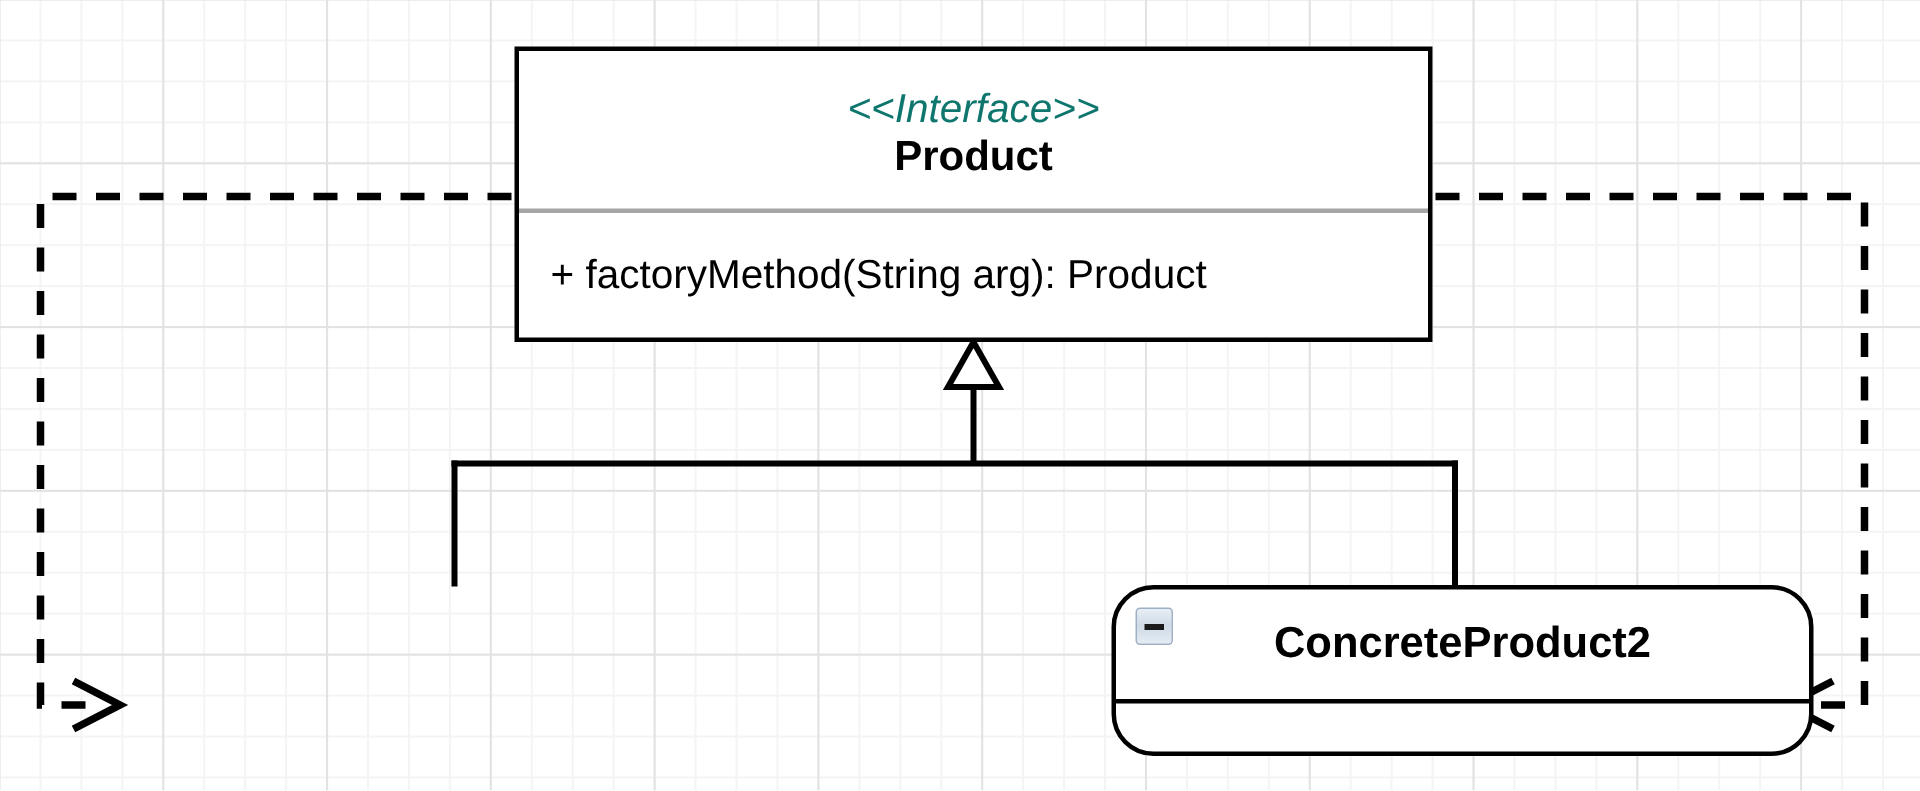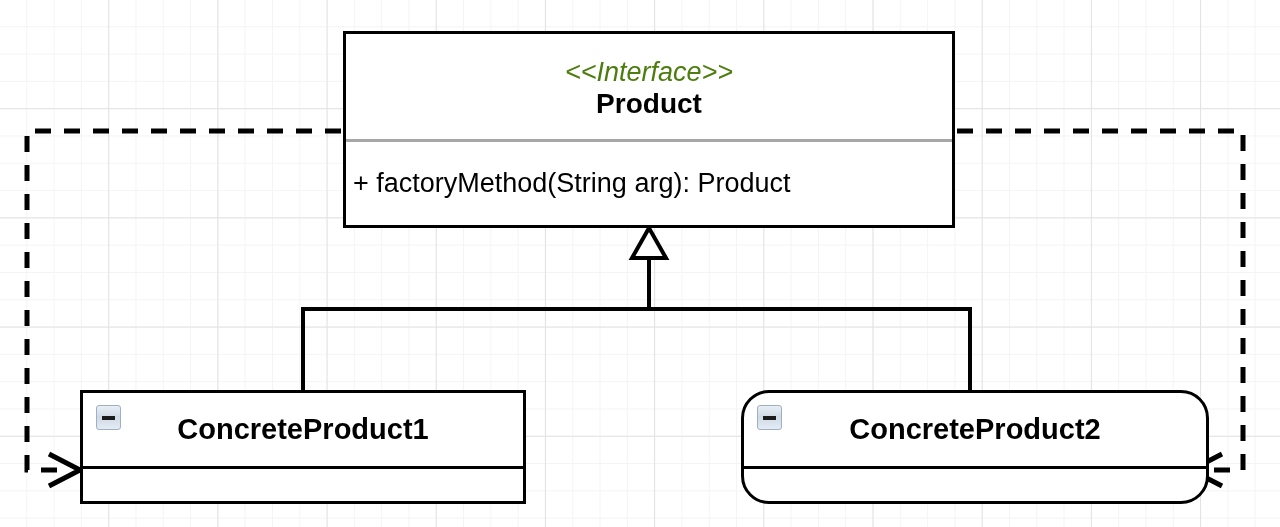--- a/index.html
+++ b/index.html
@@ -61,42 +61,42 @@
     display: flex;
     flex-direction: column;
     align-items: center;
     justify-content: center;
     padding-top: 4px;
   }
   .stereotype {
     font-size: 27px;
     font-style: italic;
     font-weight: normal;
-    color: #4d7c0f;
+    color: #0f766e;
     line-height: 1.12;
     white-space: nowrap;
   }
   .class-title-center {
     font-size: 28px;
     font-weight: bold;
     color: #000000;
     line-height: 1.18;
     white-space: nowrap;
   }
   .compartment-sep {
     flex: 0 0 auto;
     height: 3px;
     background: #a6a6a6;
     width: 100%;
   }
   .ops-compartment {
     flex: 1 1 auto;
     display: flex;
     align-items: center;
-    padding-left: 7px;
+    padding-left: 21px;
     border-radius: 27px;
   }
   .op-text {
     font-size: 27px;
     color: #000000;
     white-space: nowrap;
   }
 
   
   .concrete-box {
@@ -194,30 +194,20 @@
     <div class="product-header">
       <div class="stereotype">&lt;&lt;Interface&gt;&gt;</div>
       <div class="class-title-center">Product</div>
     </div>
     <div class="compartment-sep"></div>
     <div class="ops-compartment">
       <div class="op-text">+ factoryMethod(String arg): Product</div>
     </div>
   </div>
 
-  <div id="concrete1-box" class="uml-box concrete-box">
-    <div class="concrete-header">
-      <span class="collapse-icon">
-        <span class="bar"></span>
-      </span>
-      <div class="concrete-title">ConcreteProduct1</div>
-    </div>
-    <div class="concrete-sep"></div>
-    <div class="concrete-body"></div>
-  </div>
 
   <div id="concrete2-box" class="uml-box concrete-box">
     <div class="concrete-header">
       <span class="collapse-icon">
         <span class="bar"></span>
       </span>
       <div class="concrete-title">ConcreteProduct2</div>
     </div>
     <div class="concrete-sep"></div>
     <div class="concrete-body"></div>

